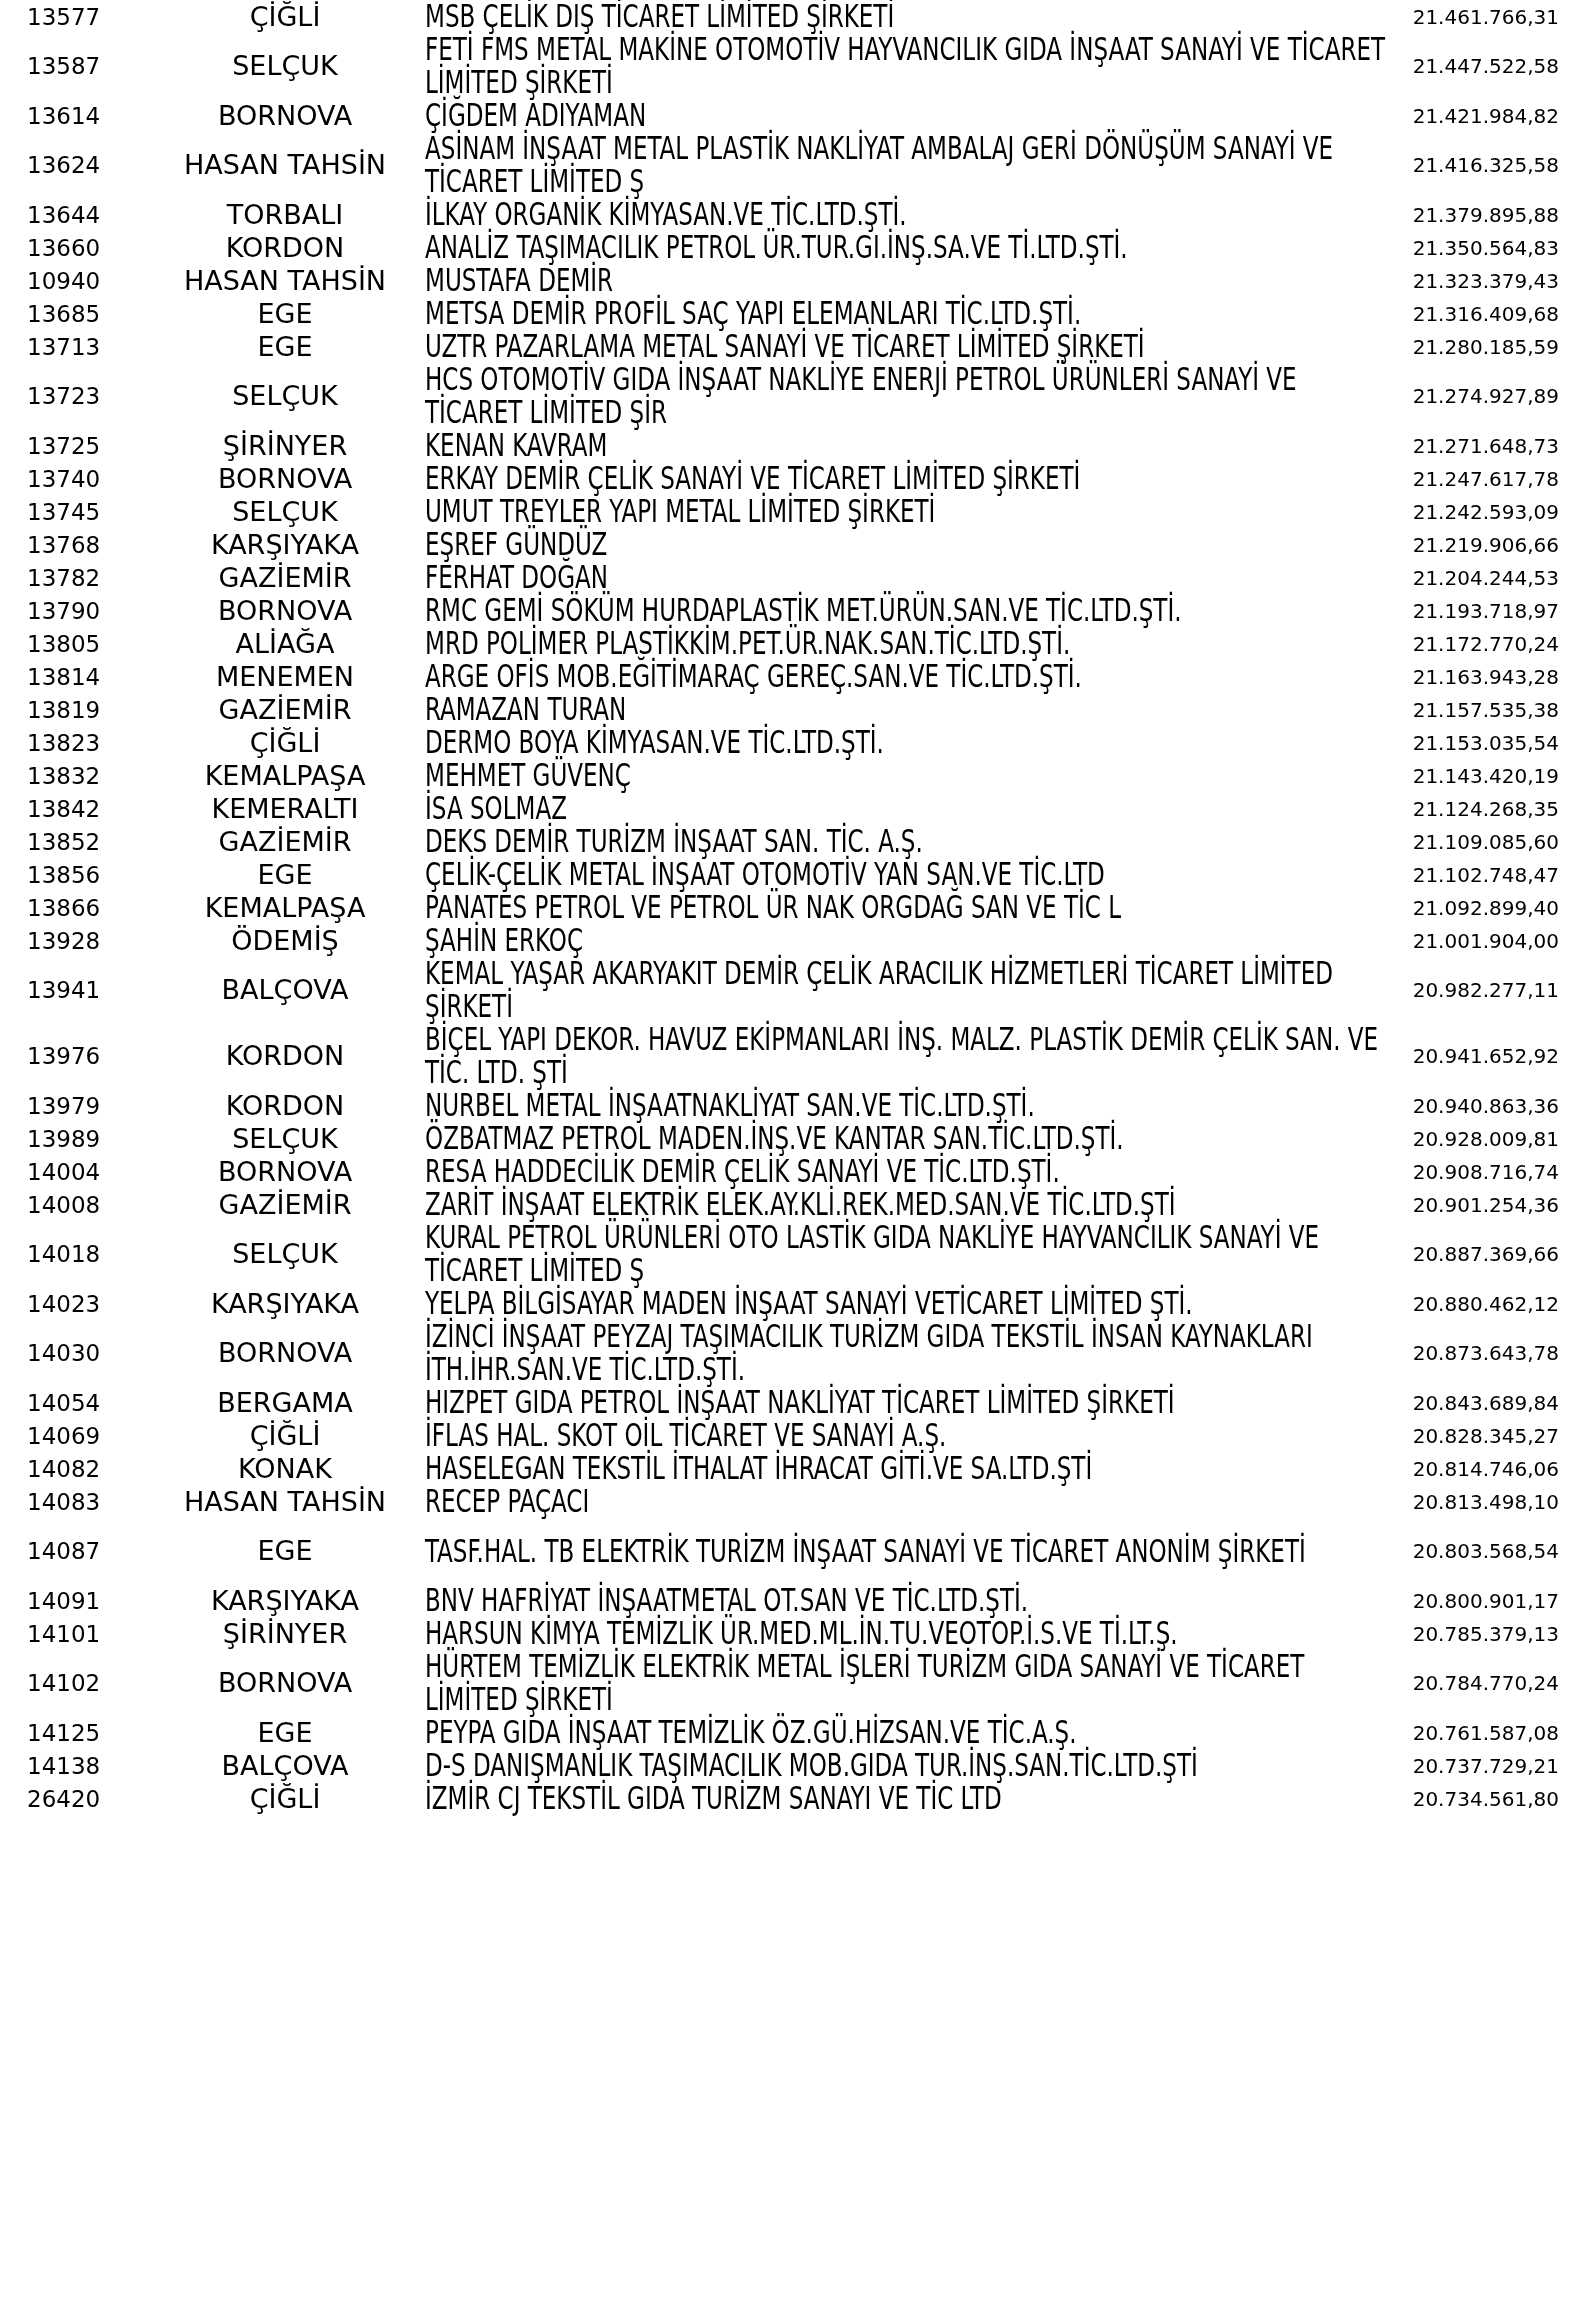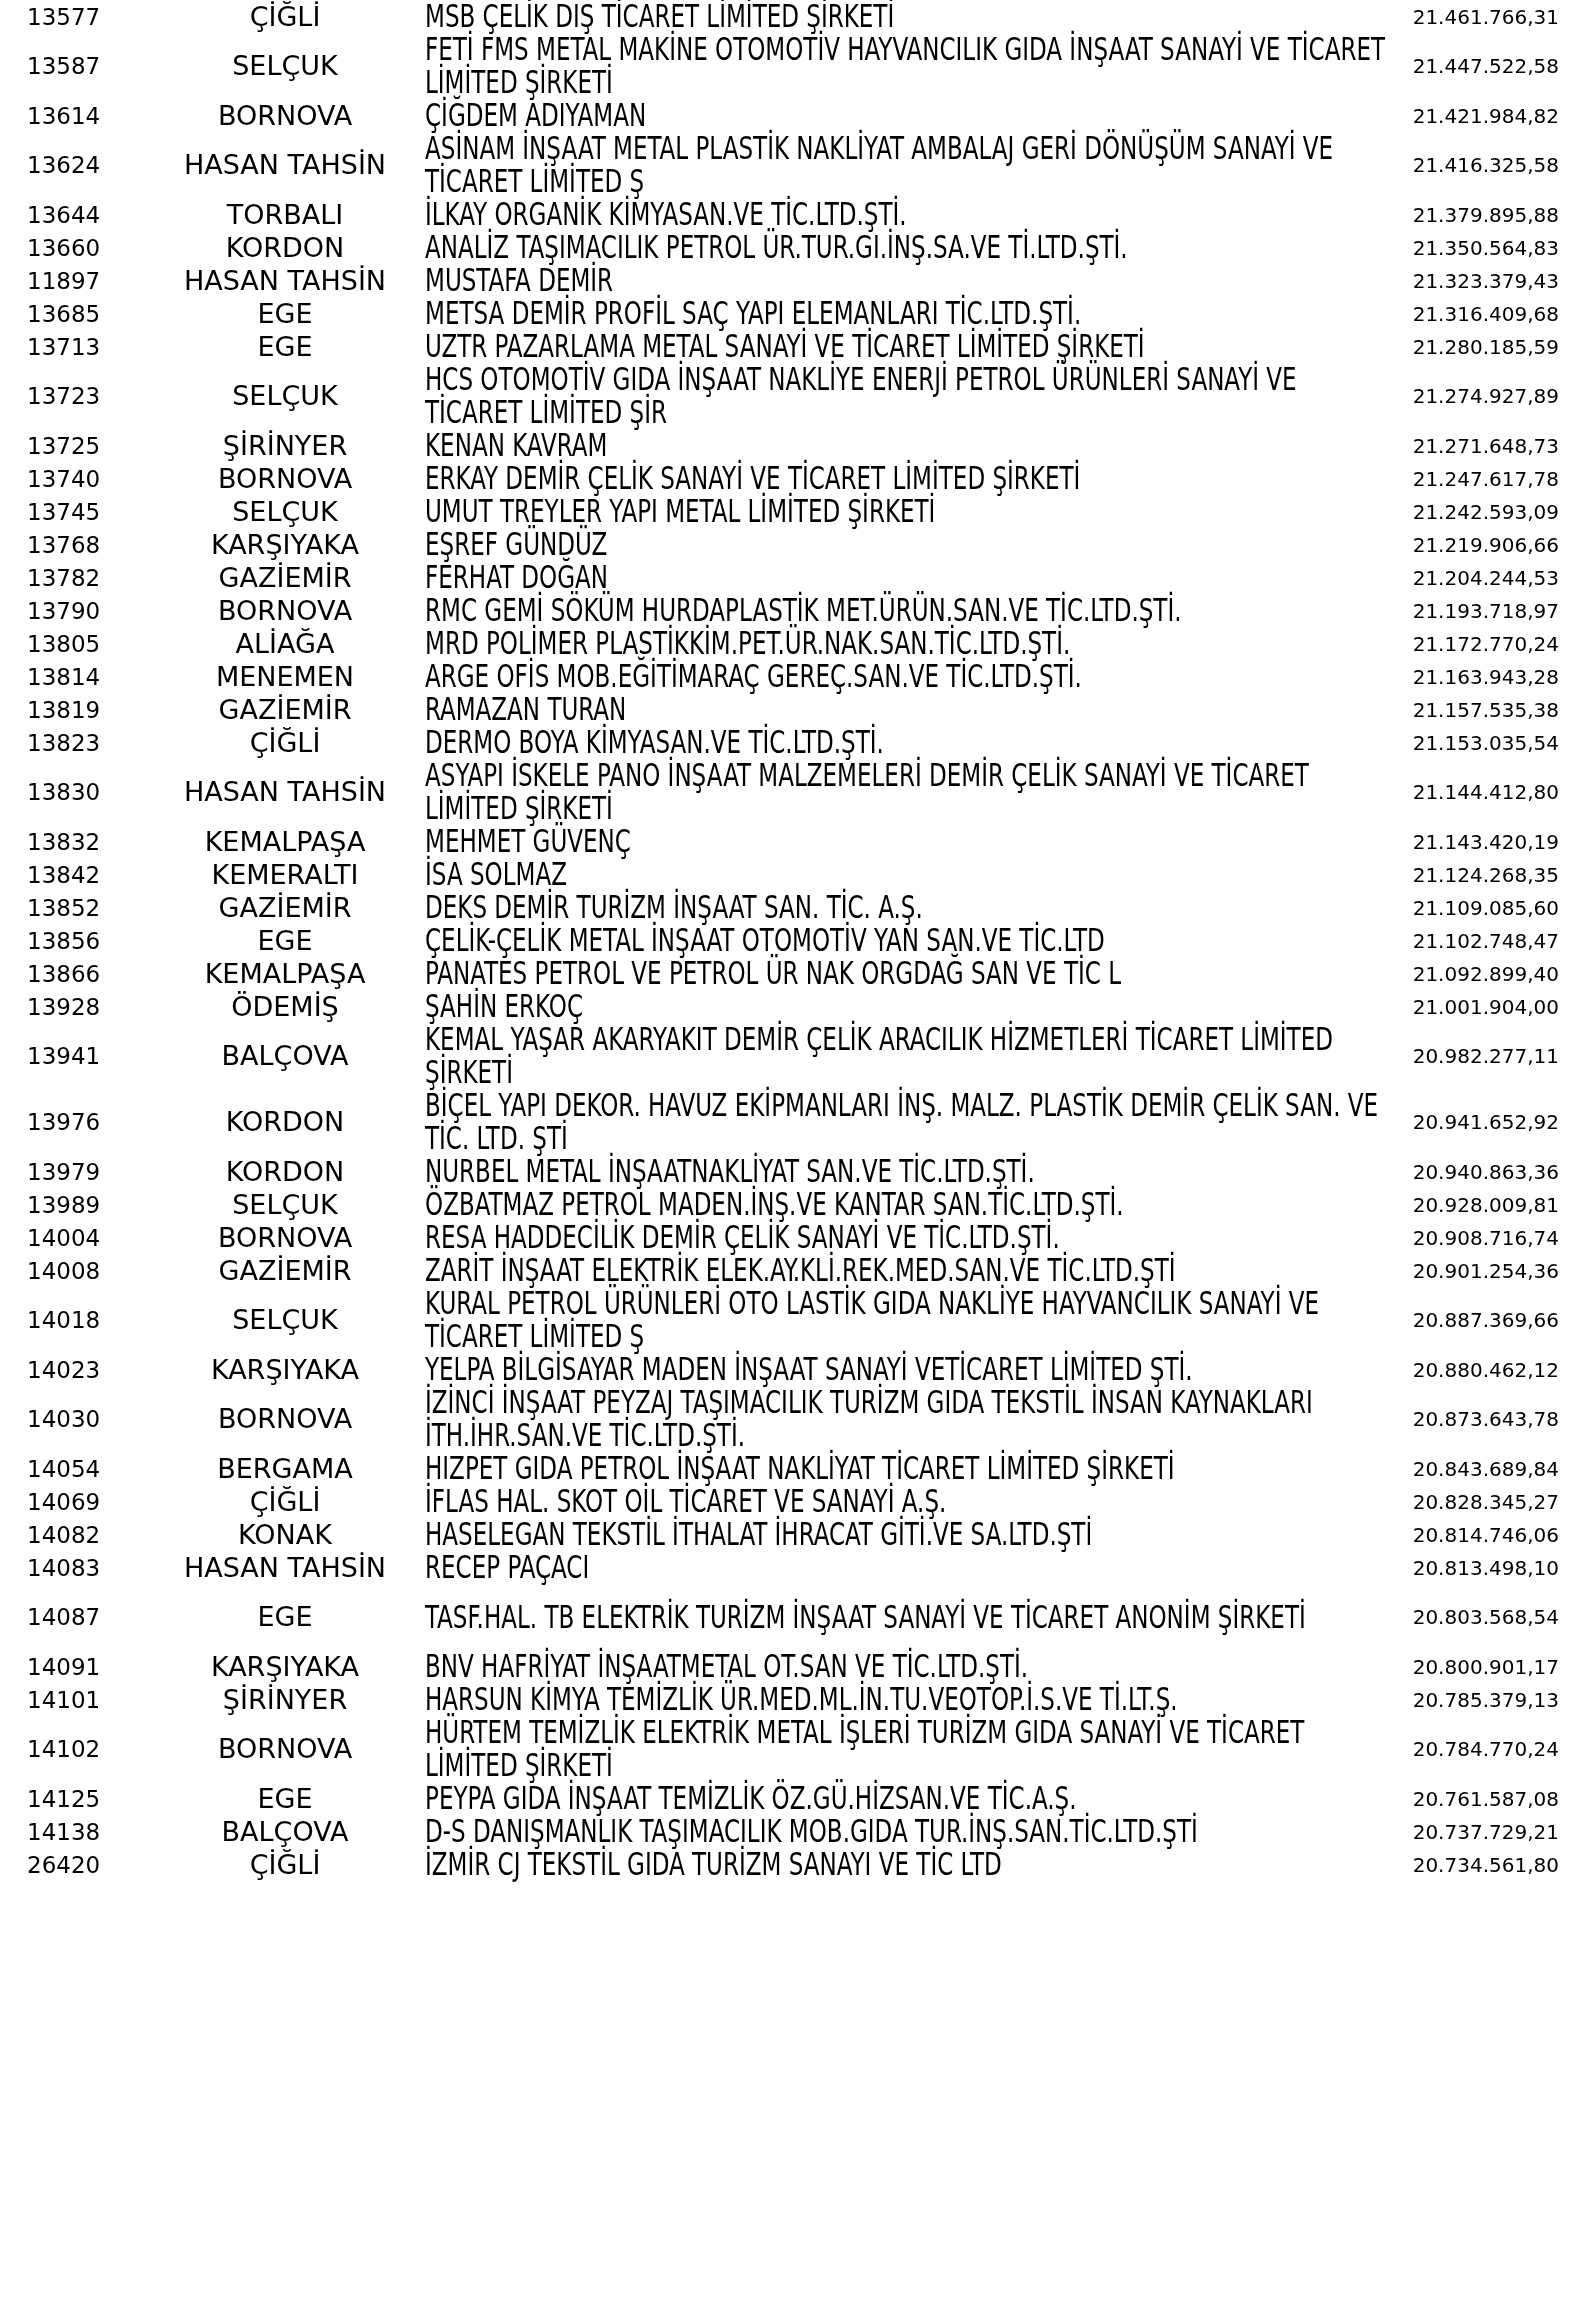--- a/index.html
+++ b/index.html
@@ -122,21 +122,21 @@
         <td class="cell-name"><span class="nm">İLKAY ORGANİK KİMYASAN.VE TİC.LTD.ŞTİ.</span></td>
         <td class="cell-amount">21.379.895,88</td>
       </tr>
       <tr class="row-1">
         <td class="cell-id">13660</td>
         <td class="cell-district">KORDON</td>
         <td class="cell-name"><span class="nm">ANALİZ TAŞIMACILIK PETROL ÜR.TUR.GI.İNŞ.SA.VE Tİ.LTD.ŞTİ.</span></td>
         <td class="cell-amount">21.350.564,83</td>
       </tr>
       <tr class="row-1">
-        <td class="cell-id">11897</td>
+        <td class="cell-id">10940</td>
         <td class="cell-district">HASAN TAHSİN</td>
         <td class="cell-name"><span class="nm">MUSTAFA DEMİR</span></td>
         <td class="cell-amount">21.323.379,43</td>
       </tr>
       <tr class="row-1">
         <td class="cell-id">13685</td>
         <td class="cell-district">EGE</td>
         <td class="cell-name"><span class="nm">METSA DEMİR PROFİL SAÇ YAPI ELEMANLARI TİC.LTD.ŞTİ.</span></td>
         <td class="cell-amount">21.316.409,68</td>
       </tr>
@@ -204,26 +204,20 @@
         <td class="cell-id">13819</td>
         <td class="cell-district">GAZİEMİR</td>
         <td class="cell-name"><span class="nm">RAMAZAN TURAN</span></td>
         <td class="cell-amount">21.157.535,38</td>
       </tr>
       <tr class="row-1">
         <td class="cell-id">13823</td>
         <td class="cell-district">ÇİĞLİ</td>
         <td class="cell-name"><span class="nm">DERMO BOYA KİMYASAN.VE TİC.LTD.ŞTİ.</span></td>
         <td class="cell-amount">21.153.035,54</td>
-      </tr>
-      <tr class="row-2">
-        <td class="cell-id">13830</td>
-        <td class="cell-district">HASAN TAHSİN</td>
-        <td class="cell-name"><span class="nm">ASYAPI İSKELE PANO İNŞAAT MALZEMELERİ DEMİR ÇELİK SANAYİ VE TİCARET LİMİTED ŞİRKETİ</span></td>
-        <td class="cell-amount">21.144.412,80</td>
       </tr>
       <tr class="row-1">
         <td class="cell-id">13832</td>
         <td class="cell-district">KEMALPAŞA</td>
         <td class="cell-name"><span class="nm">MEHMET GÜVENÇ</span></td>
         <td class="cell-amount">21.143.420,19</td>
       </tr>
       <tr class="row-1">
         <td class="cell-id">13842</td>
         <td class="cell-district">KEMERALTI</td>

